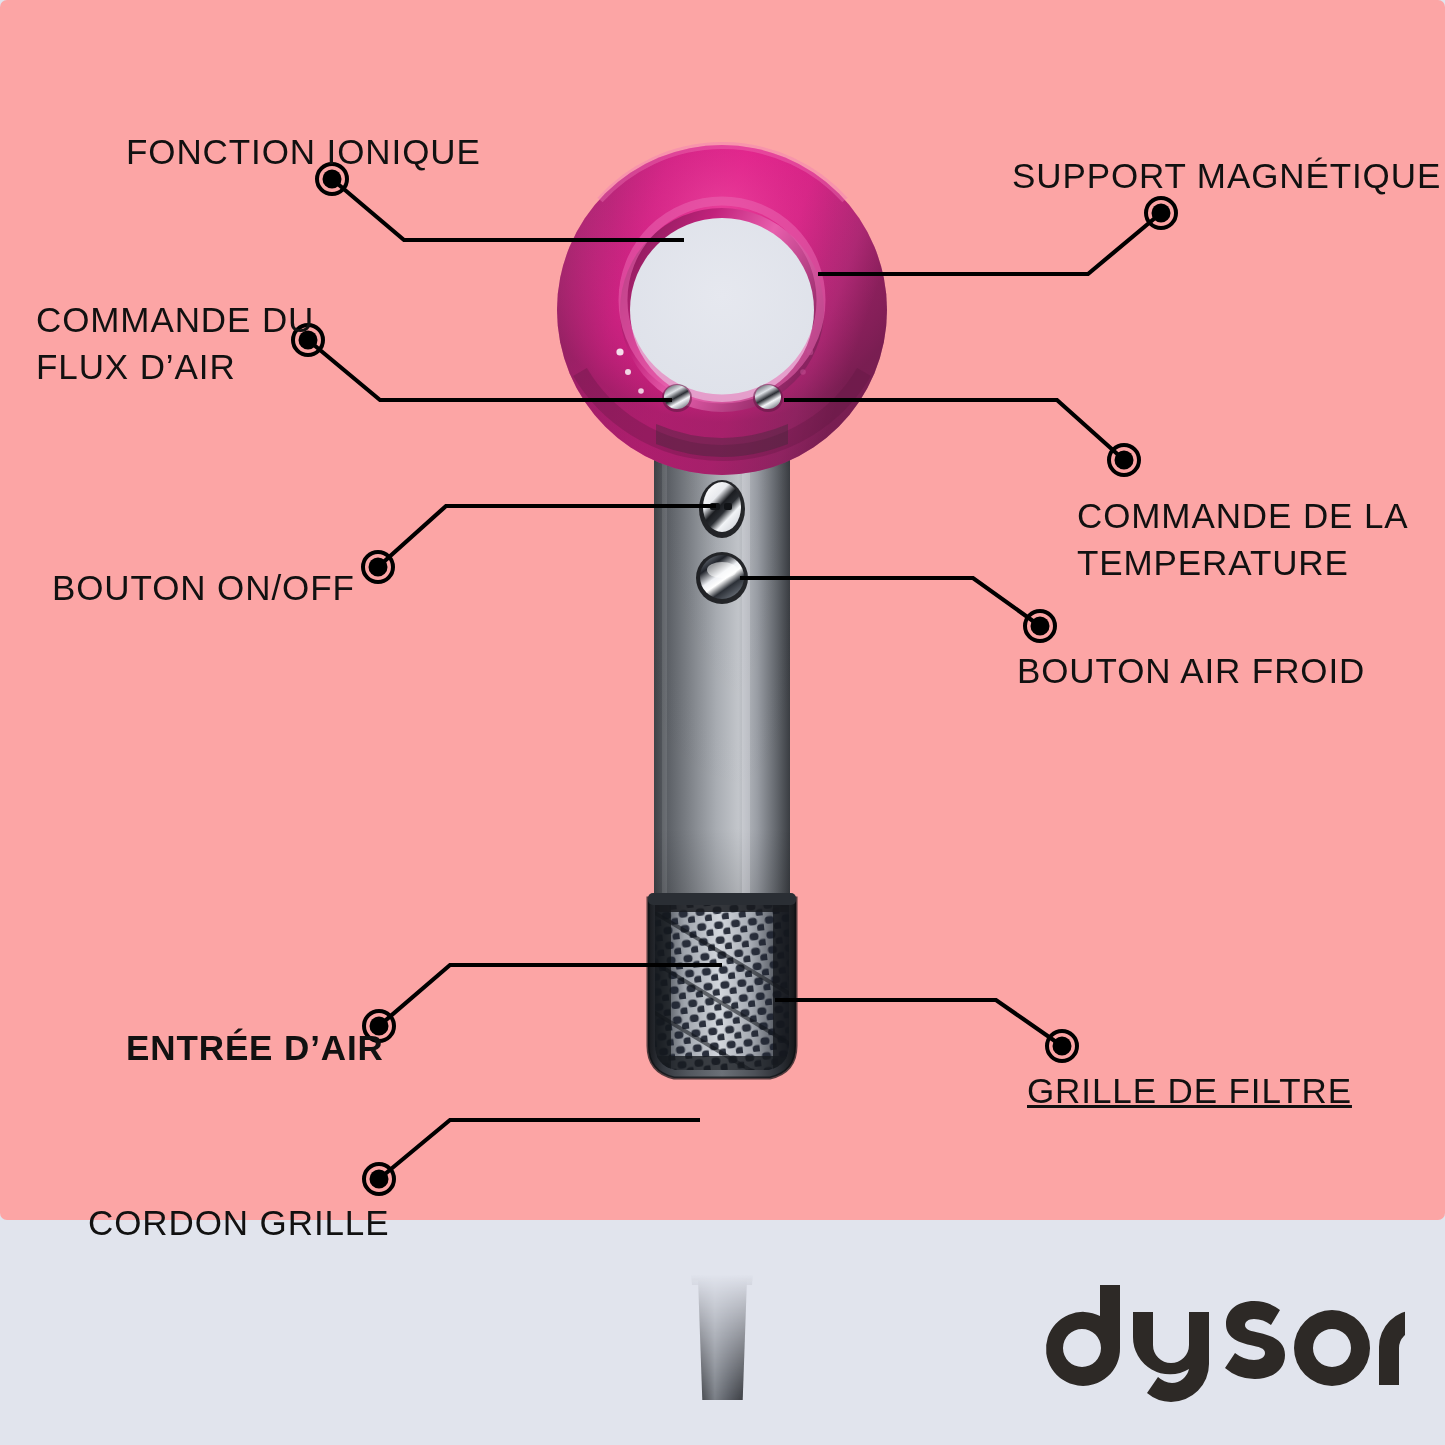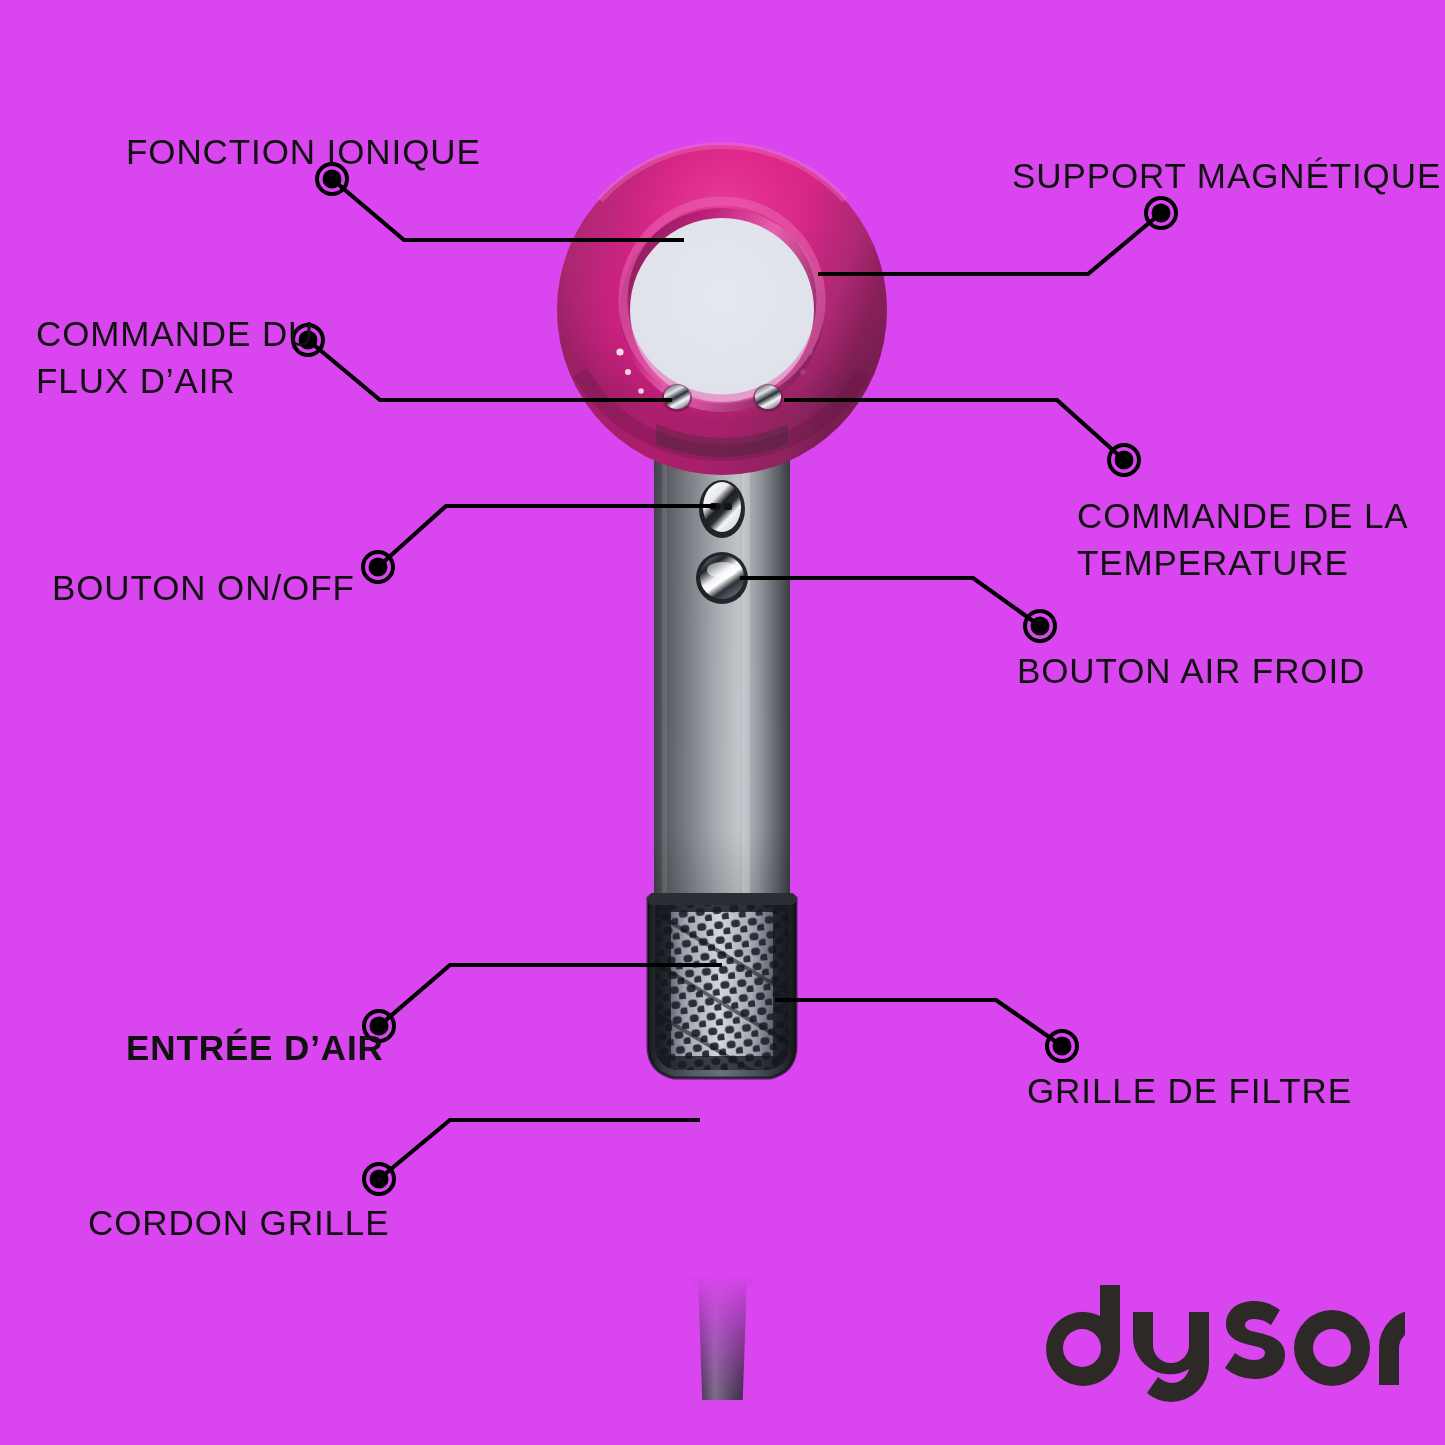--- a/index.html
+++ b/index.html
@@ -9,22 +9,23 @@
   body {
     width: 1445px;
     height: 1445px;
     background: #e1e4ed;
     font-family: "Liberation Sans", sans-serif;
     overflow: hidden;
   }
   #stage {
     position: relative;
     width: 1445px;
-    height: 1445px;
-    background: #d946ef;
+    height: 1220px;
+    background: #fca5a5;
+    border-radius: 7px;
   }
   .layer {
     position: absolute;
     left: 0;
     top: 0;
     width: 1445px;
     height: 1445px;
   }
   #label-layer {
     pointer-events: none;
@@ -336,28 +337,28 @@
       <g>
         <path d="M 379 1179 L 450 1120 L 700 1120" fill="none" stroke="#000000" stroke-width="4.2" stroke-linecap="butt" stroke-linejoin="miter"></path>
         <circle cx="379" cy="1179" r="15" fill="none" stroke="#000000" stroke-width="4"></circle>
         <circle cx="379" cy="1179" r="9.5" fill="#000000"></circle>
       </g>
     </svg>
 
   <div class="layer" id="label-layer">
       <div class="callout-label lbl-left" style="left: 126px; top: 128px;">FONCTION IONIQUE</div>
       <div class="callout-label lbl-right" style="left: 1012px; top: 152px;">SUPPORT MAGNÉTIQUE</div>
-      <div class="callout-label lbl-left" style="left: 36px; top: 310px;">COMMANDE DU
+      <div class="callout-label lbl-left" style="left: 36px; top: 296px;">COMMANDE DU
 FLUX D’AIR</div>
       <div class="callout-label lbl-right" style="left: 1077px; top: 492px;">COMMANDE DE LA
 TEMPERATURE</div>
       <div class="callout-label lbl-left" style="left: 52px; top: 564px;">BOUTON ON/OFF</div>
       <div class="callout-label lbl-right" style="left: 1017px; top: 647px;">BOUTON AIR FROID</div>
       <div class="callout-label lbl-left" style="left: 126px; top: 1024px; font-weight: bold;">ENTRÉE D’AIR</div>
-      <div class="callout-label lbl-right" style="left: 1027px; top: 1067px;">GRILLE DE FILTRE</div>
+      <div class="callout-label lbl-right" style="left: 1027px; top: 1067px; text-decoration: underline;">GRILLE DE FILTRE</div>
       <div class="callout-label lbl-left" style="left: 88px; top: 1199px;">CORDON GRILLE</div>
     </div>
 
   <svg class="brand-logo" viewBox="0 0 400 125" aria-label="dyson">
     <g fill="#2d2926">
 
       <path d="M95 2 h20 v63 a37 37 0 1 1 -20 -32 V2 Z M77 46 a19 19 0 1 0 0 38 a19 19 0 0 0 0 -38 Z"></path>
 
       <path d="M128 29 h20 v33 a18 18 0 0 0 36 0 V29 h20 v52 a38 38 0 0 1 -38 38 a38 38 0 0 1 -24 -9 l11 -16 a23 23 0 0 0 14 6 a18 18 0 0 0 17 -14 a37 37 0 0 1 -56 -32 Z"></path>
 

